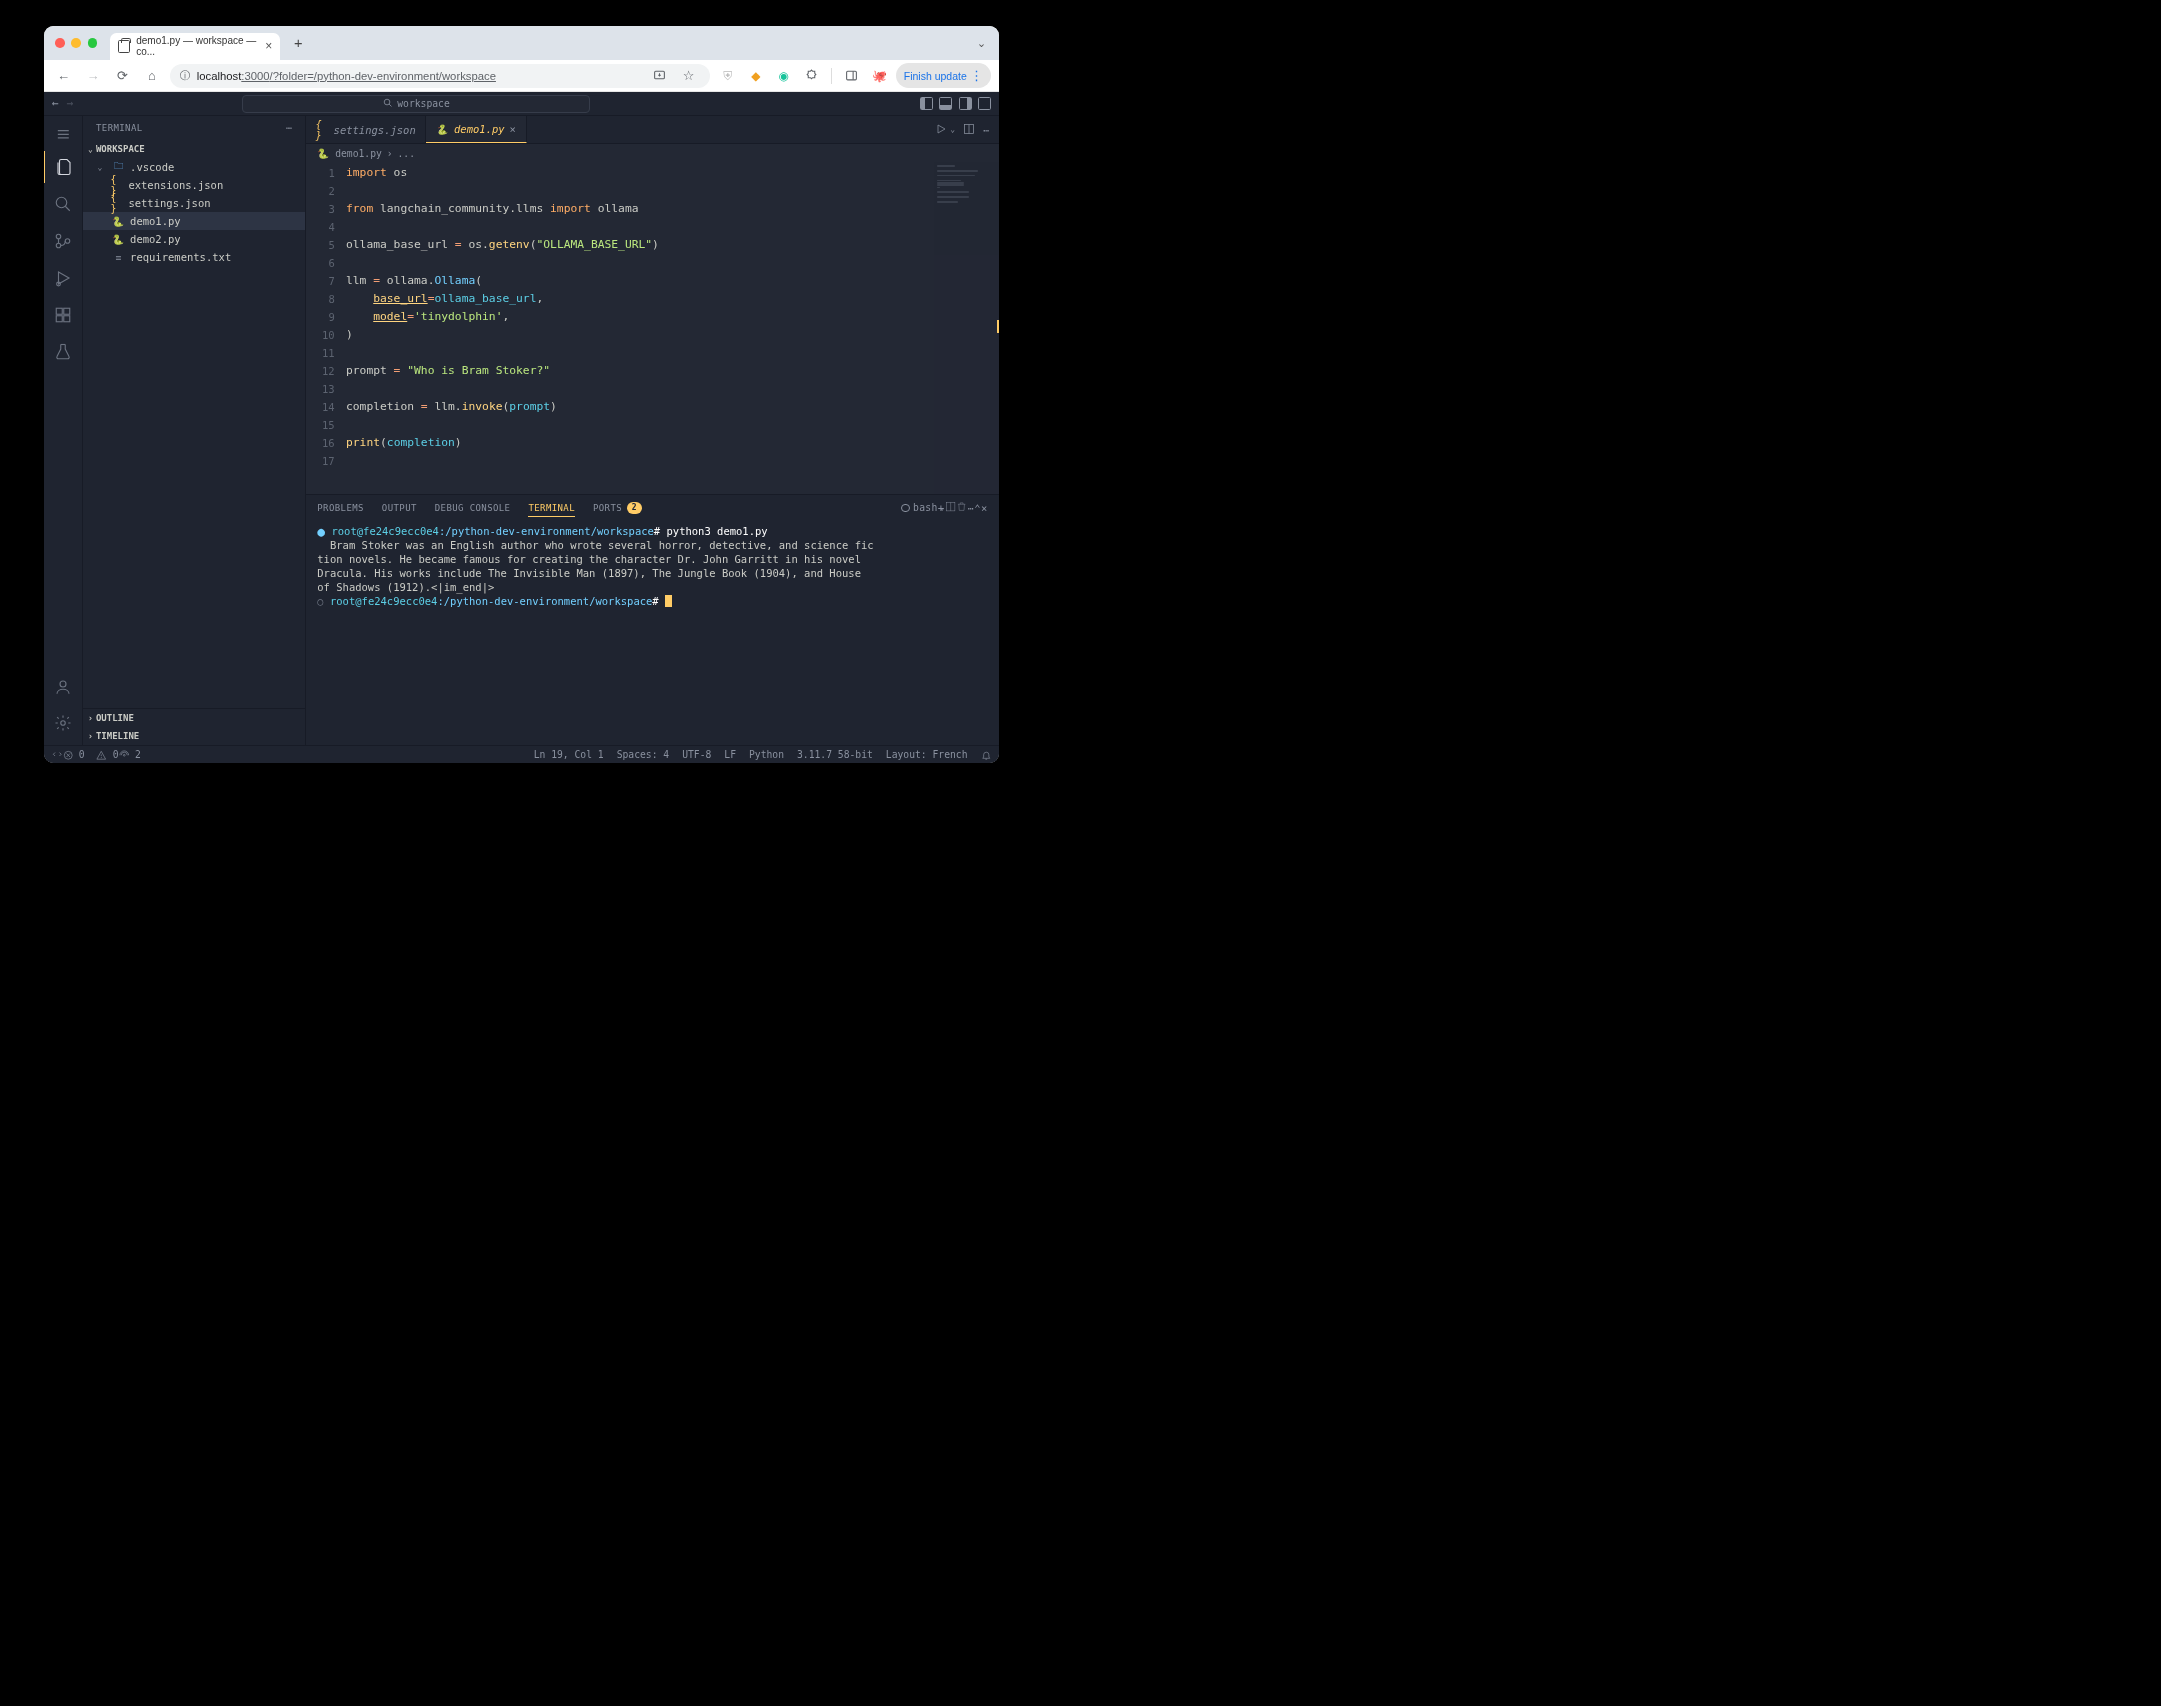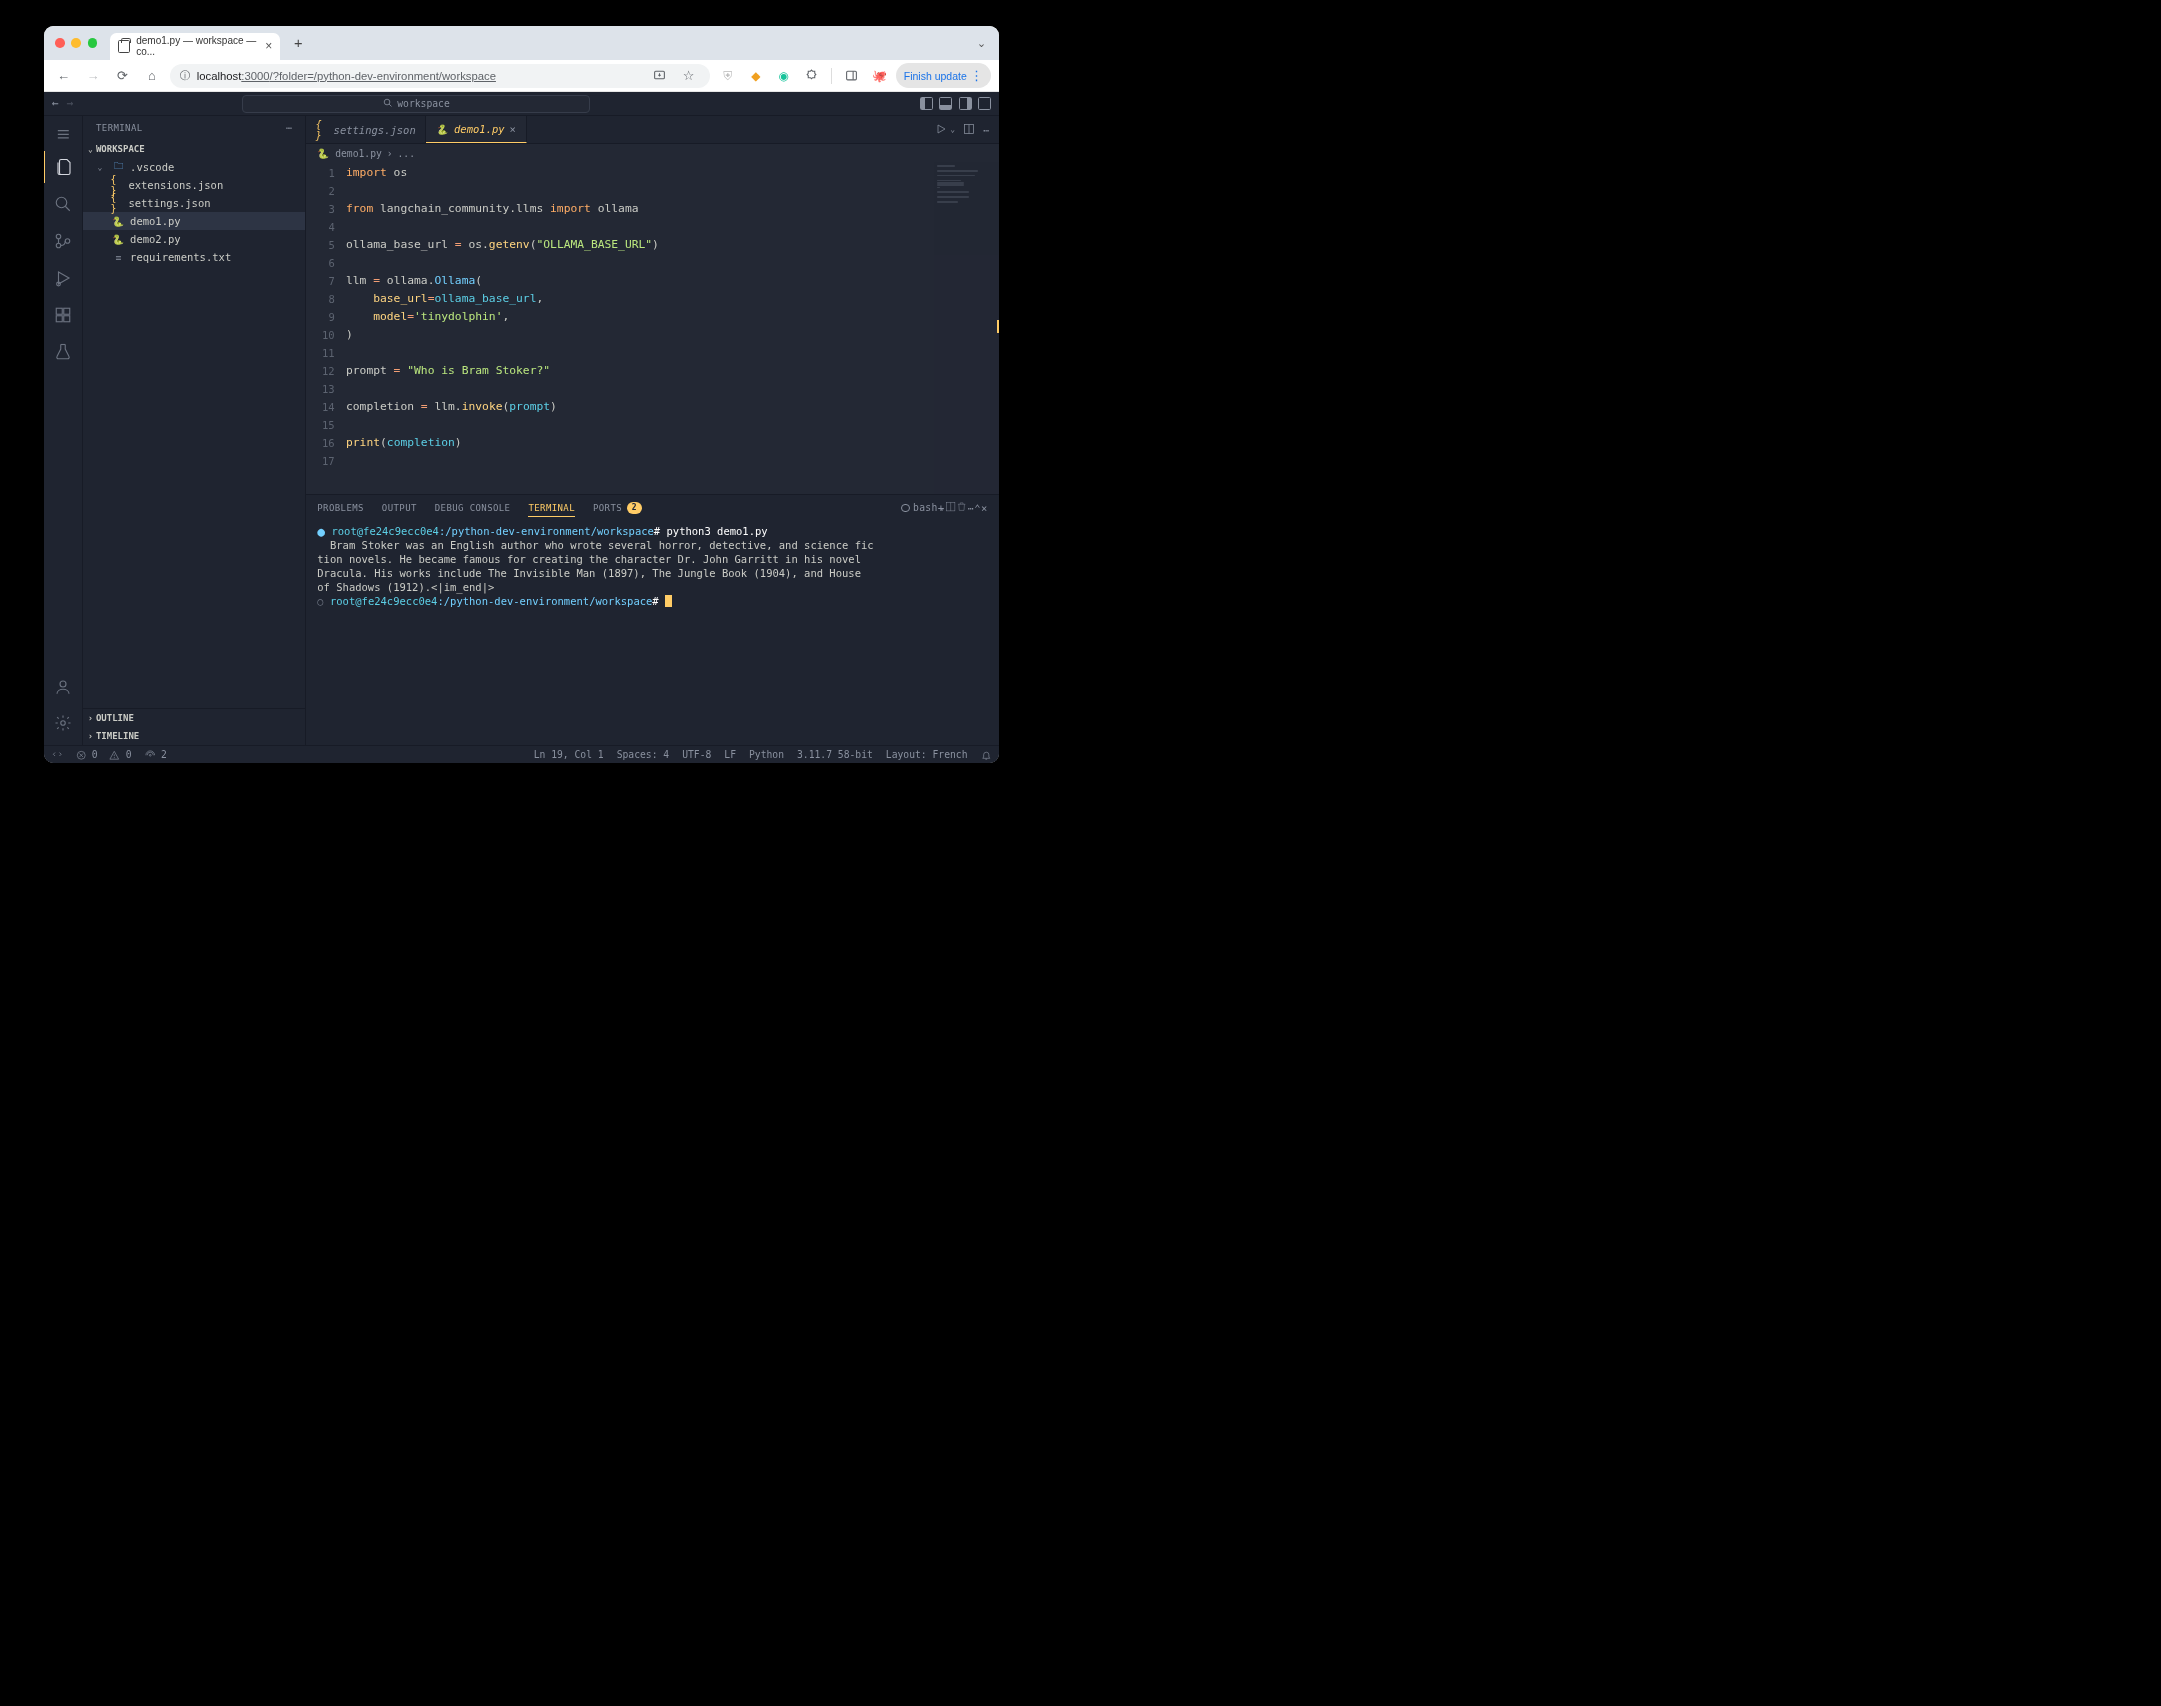--- a/index.html
+++ b/index.html
@@ -80,39 +80,39 @@
   .minimap-line { height:1.6px; margin-bottom:0.8px; background:#6c7380; border-radius:0.8px;}
   .accent-edge{position:absolute; right:0; top:158px; width:2.4px; height:13px; background:#ffcc66;}
   
   .tok-kw { color: #ffad66;}
   .tok-var { color: #cbccc6;}
   .tok-op { color: #f29e74;}
   .tok-fn { color: #ffd580;}
   .tok-str { color: #bae67e;}
   .tok-cls { color: #73d0ff;}
   .tok-punc { color: #cbccc6;}
-  .tok-param { color: #ffd580;}
+  .tok-param { color: #ffd580; text-decoration: underline;}
   .tok-builtin { color: #5ccfe6;}
   
   .panel { height: 251px; border-top: 0.8px solid #171b26; display: flex; flex-direction: column; background: #1f2430;}
   .panel-tabs { height: 26px; display: flex; align-items: center; padding: 0 11.3px; gap: 18px; font-size: 9px; color: #8a919f; letter-spacing: 0.4px;}
   .panel-tabs .ptab.active { color: #ffcc66; border-bottom: 0.8px solid #ffcc66; padding-bottom: 3.2px; margin-bottom:-4px;}
   .ptab { display:flex; align-items:center; gap:4.9px;}
   .badge { background: #ffcc66; color: #232834; border-radius: 6.5px; padding: 0 4.9px; font-size: 8px; font-weight: bold; height: 11.3px; display:inline-flex; align-items:center;}
   .panel-actions { margin-left: auto; display: flex; align-items: center; font-size: 10.5px; color: #8a919f;}
   .shell-ind { display:flex; align-items:center; gap:3.2px; font-size:9.7px;}
   .shell-ind::before { content:""; width:6.5px; height:6.5px; border:1.2px solid #8a919f; border-radius:50%; display:inline-block;}
   .panel-content { flex: 1; padding: 3.2px 11.3px; font-size: 10.5px; line-height: 14px; color: #cbccc6; overflow: hidden; font-family: "SF Mono", Menlo, monospace;}
   .prompt-user { color: #5ccfe6;}
   .prompt-path { color: #73d0ff;}
   .prompt-white { color: #fff;}
   .prompt-dot { color: #73d0ff; font-size:13px; line-height:8px; vertical-align:middle;}
   .cursor-block { display:inline-block; width:6.5px; height:12px; background:#ffcc66; vertical-align: text-bottom;}
   
-  .statusbar { height: 18px; background: #1f2430; border-top: 0.8px solid #171b26; display: flex; align-items: center; padding: 0 8px; font-size: 9.7px; color: #8a919f; gap: 13px;}
+  .statusbar { height: 18px; background: #1f2430; border-top: 0.8px solid #171b26; display: flex; align-items: center; padding: 0 8px; font-size: 9.7px; color: #8a919f; gap: 0;}
   .statusbar .right { margin-left: auto; display: flex; gap: 13px; align-items:center;}
   .remote-btn { background: transparent; color: #8a919f; display:flex; align-items:center;}
   .statusbar svg { width:10.5px; height:10.5px; stroke:currentColor; fill:none; stroke-width:1.5; vertical-align:middle;}
 </style>
 </head>
 <body>
 
 <div class="chrome-window">
   <div class="chrome-tabs">
     <div class="traffic-lights">

